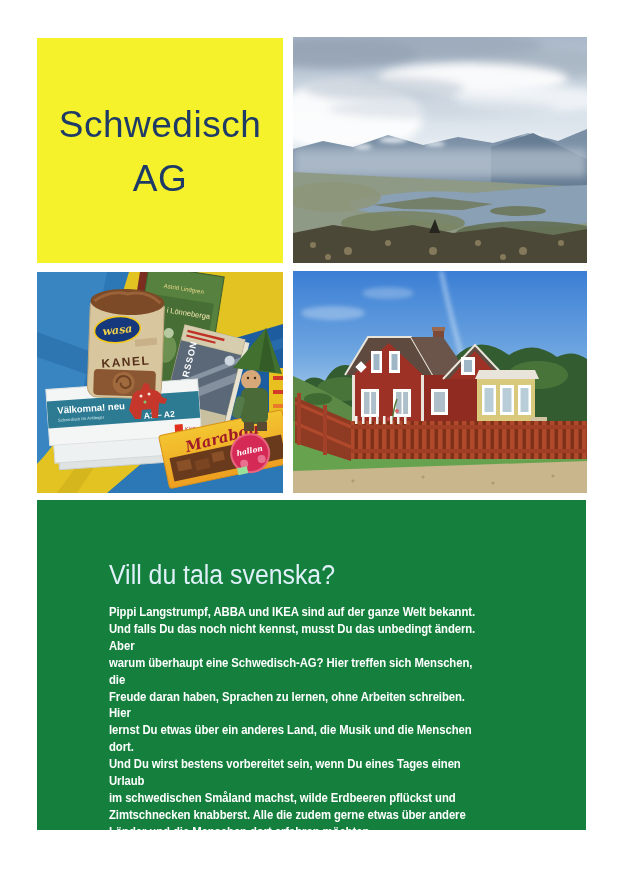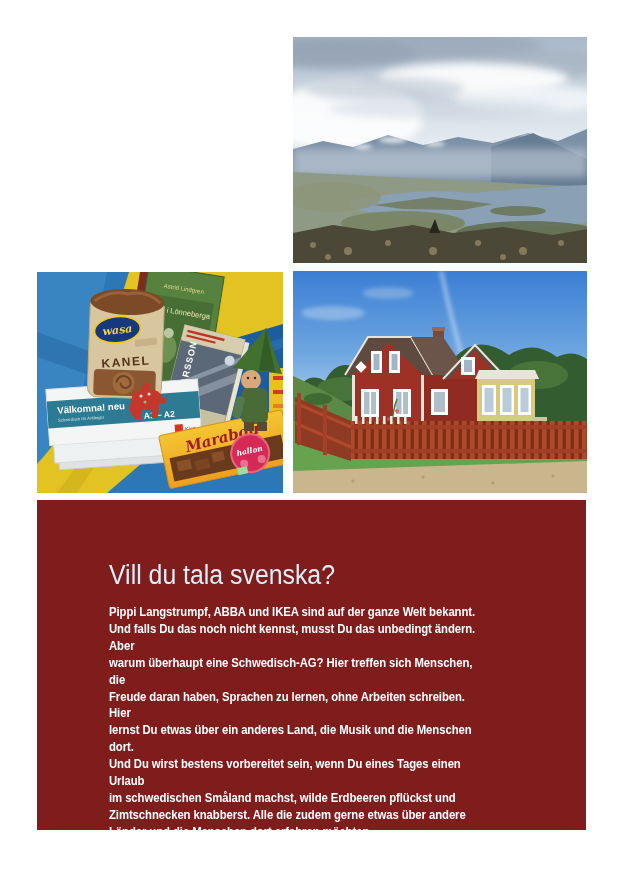--- a/index.html
+++ b/index.html
@@ -17,41 +17,45 @@
   .title-card .line{font-size:37px;line-height:54px;font-weight:400;letter-spacing:.5px;}
   
   .photo{position:absolute;overflow:hidden;}
   .photo svg{display:block;width:100%;height:100%;}
   .photo-landscape{left:293px;top:37px;width:294px;height:226px;}
   .photo-items{left:37px;top:272px;width:246px;height:221px;}
   .photo-house{left:293px;top:271px;width:294px;height:222px;}
   
   .intro-card{
     position:absolute;left:37px;top:500px;width:549px;height:330px;
-    background:#7f1d1d;color:#ffffff;box-sizing:border-box;
+    background:#15803d;color:#ffffff;box-sizing:border-box;
     padding:58px 40px 0 72px;overflow:hidden;
   }
   .intro-heading{
     margin:0 0 12px 0;font-size:27px;line-height:34px;font-weight:400;
     color:#dff0fa;transform:scaleX(.92);transform-origin:0 0;white-space:nowrap;
   }
   .intro-text-wrap{transform:scaleX(.84);transform-origin:0 0;}
   .intro-body{
     margin:0;font-size:13.5px;line-height:16.9px;font-weight:bold;
     white-space:pre-line;letter-spacing:-.1px;
   }
   
   text{font-family:"Liberation Sans",sans-serif;}
   .script{font-family:"DejaVu Serif",serif;font-style:italic;font-weight:bold;}
 </style>
 </head>
 <body>
 
 <div class="page">
 
+  <div class="title-card">
+    <div class="line">Schwedisch</div>
+    <div class="line">AG</div>
+  </div>
 
   <div class="photo photo-landscape">
     <svg viewBox="0 0 294 226" preserveAspectRatio="none">
       <defs>
         <linearGradient id="sky1" x1="0" y1="0" x2="0" y2="1">
           <stop offset="0" stop-color="#a9b8c9"></stop>
             <stop offset=".35" stop-color="#d9e2ea"></stop>
             <stop offset=".6" stop-color="#eef3f7"></stop>
         </linearGradient>
         <filter id="b4" x="-30%" y="-30%" width="160%" height="160%">

